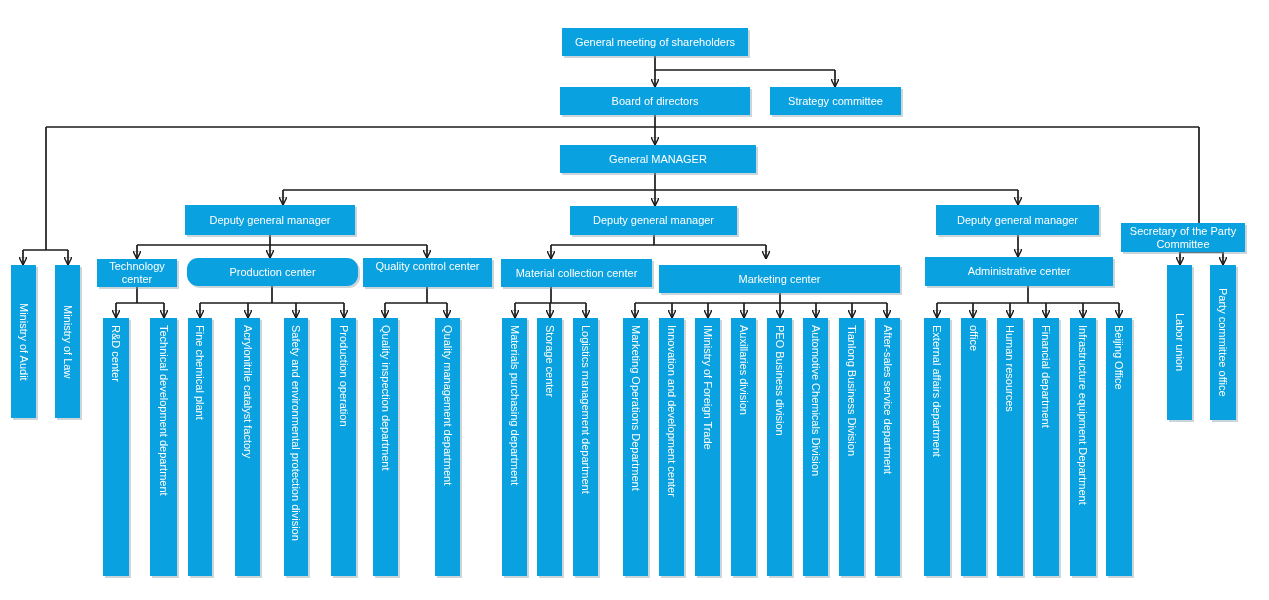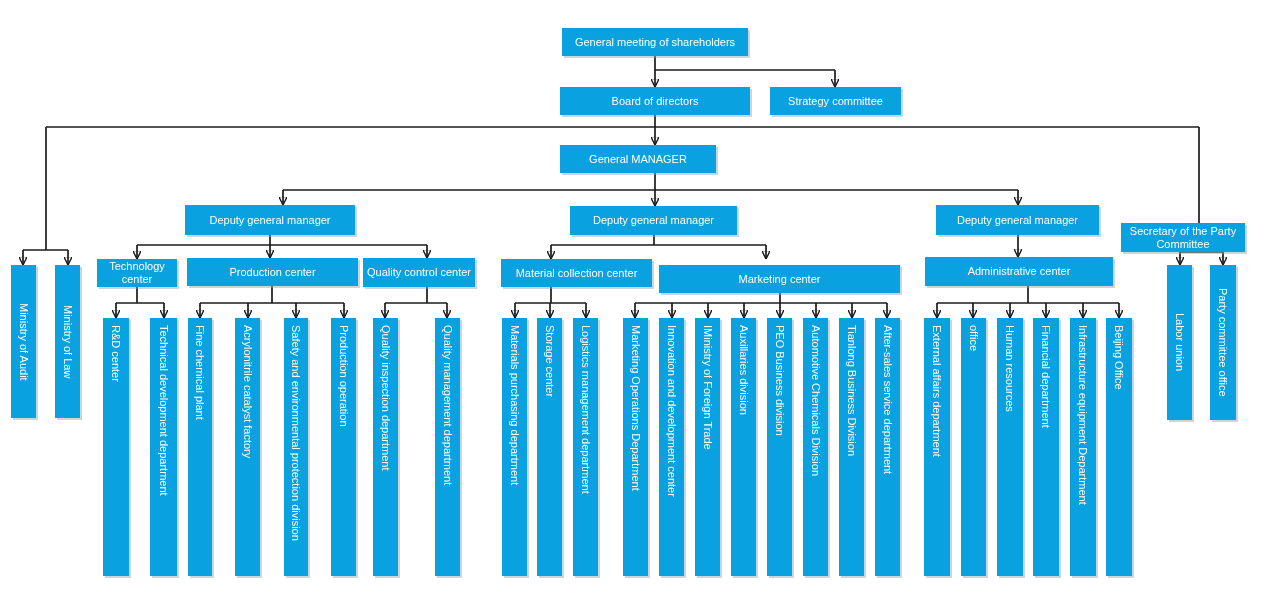--- a/index.html
+++ b/index.html
@@ -114,43 +114,43 @@
 
   <div class="node" style="left:562px;top:28px;width:186px;height:26px;">
       <span>General meeting of shareholders</span>
     </div>
   <div class="node" style="left:560px;top:87px;width:190px;height:27px;">
       <span>Board of directors</span>
     </div>
   <div class="node" style="left:770px;top:87px;width:131px;height:27px;">
       <span>Strategy committee</span>
     </div>
-  <div class="node" style="left:560px;top:145px;width:156px;height:27px;">
+  <div class="node" style="left:560px;top:145px;width:196px;height:27px;">
       <span>General MANAGER</span>
     </div>
   <div class="node" style="left:185px;top:205px;width:170px;height:30px;">
       <span>Deputy general manager</span>
     </div>
   <div class="node" style="left:570px;top:206px;width:167px;height:29px;">
       <span>Deputy general manager</span>
     </div>
   <div class="node" style="left:936px;top:205px;width:163px;height:30px;">
       <span>Deputy general manager</span>
     </div>
   <div class="node" style="left:1121px;top:223px;width:124px;height:29px;">
       <span>Secretary of the Party Committee</span>
     </div>
 
   <div class="node" style="left:97px;top:259px;width:80px;height:17px;">
       <span>Technology center</span>
     </div>
-  <div class="node" style="left:187px;top:258px;width:171px;height:28px;">
+  <div class="node" style="left:187px;top:258px;width:171px;height:28px;border-radius:11px;">
       <span>Production center</span>
     </div>
-  <div class="node" style="left:363px;top:258px;width:112px;height:29px;">
+  <div class="node" style="left:363px;top:258px;width:129px;height:29px;align-items:flex-end;">
       <span>Quality control center</span>
     </div>
   <div class="node" style="left:501px;top:259px;width:151px;height:26px;">
       <span>Material collection center</span>
     </div>
   <div class="node" style="left:659px;top:259px;width:241px;height:26px;margin-top:6px;">
       <span>Marketing center</span>
     </div>
   <div class="node" style="left:925px;top:257px;width:188px;height:29px;">
       <span>Administrative center</span>

